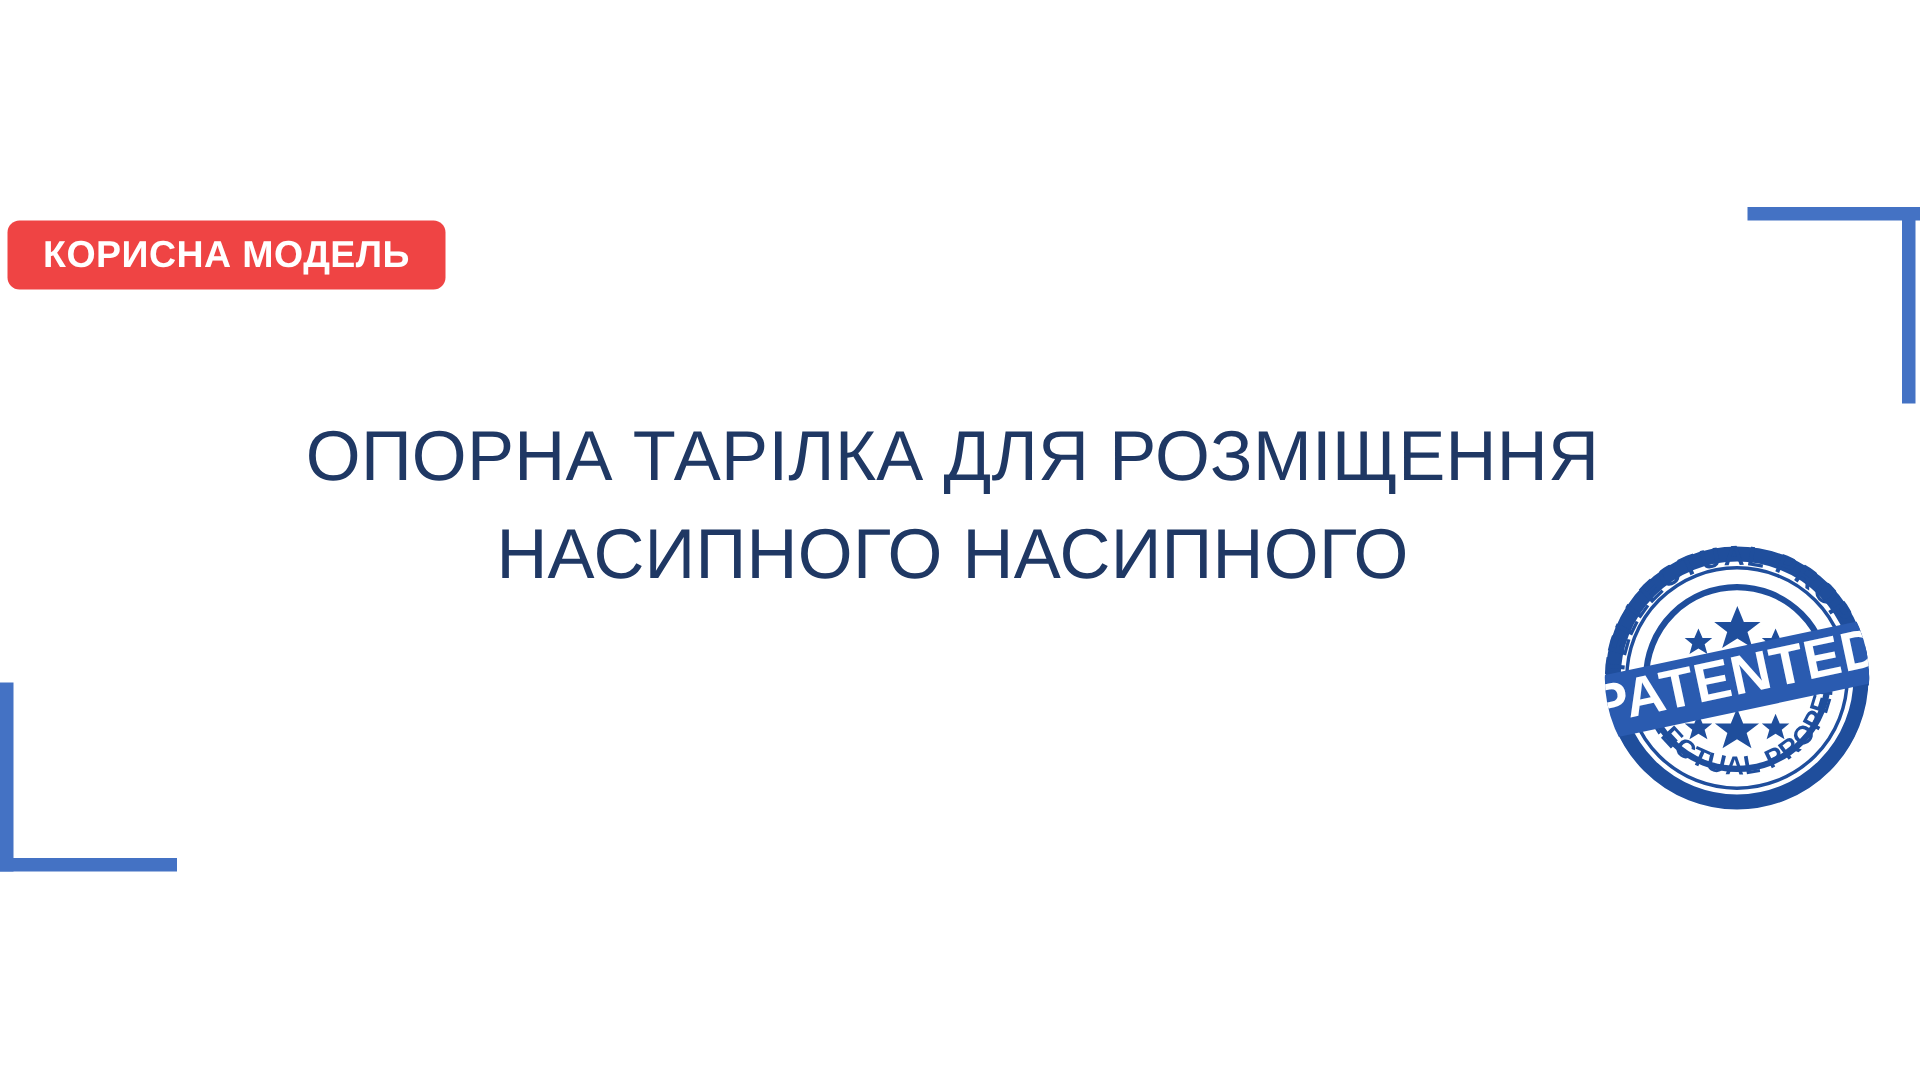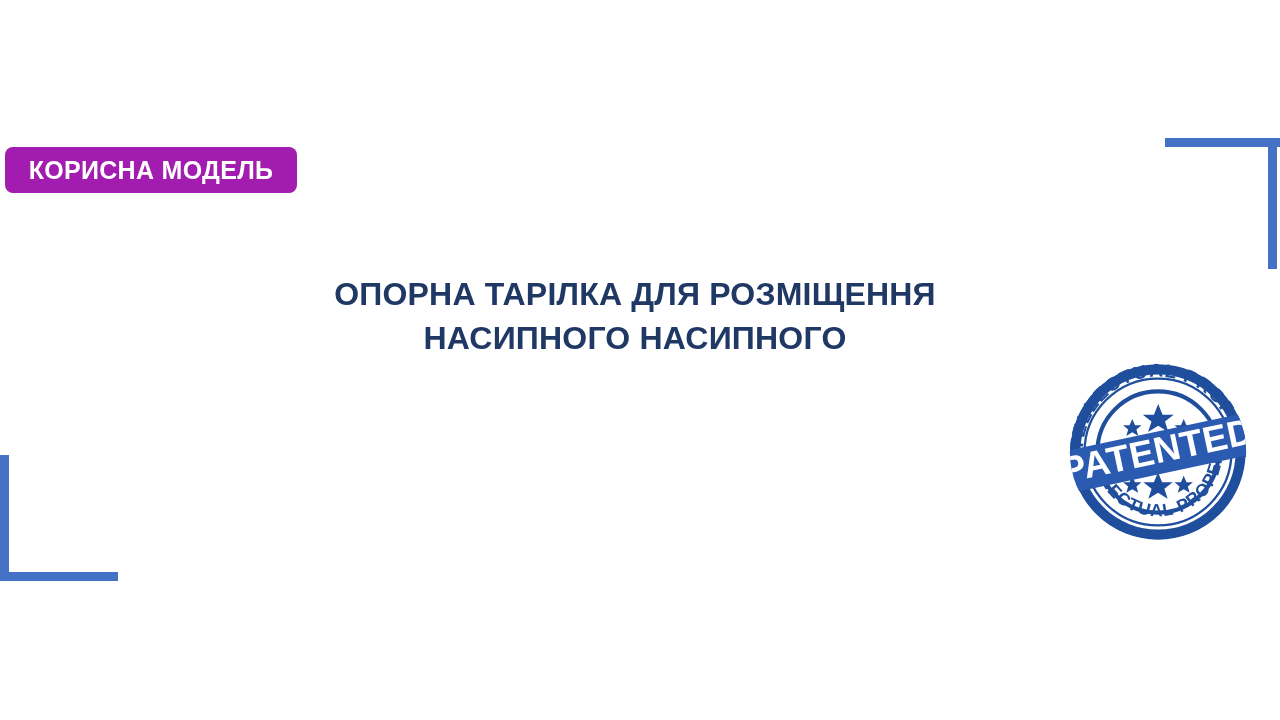--- a/index.html
+++ b/index.html
@@ -17,21 +17,21 @@
     font-family: "Liberation Sans", sans-serif;
   }
 
   
   #category-badge {
     position: absolute;
     left: 5px;
     top: 147px;
     width: 292px;
     height: 46px;
-    background: #a21caf;
+    background: #ef4444;
     border-radius: 8px;
     display: flex;
     align-items: center;
     justify-content: center;
     box-sizing: border-box;
   }
   #category-badge-label {
     color: #ffffff;
     font-size: 25px;
     font-weight: bold;
@@ -41,22 +41,22 @@
   }
 
   
   #slide-title {
     position: absolute;
     left: 135px;
     top: 272px;
     width: 1000px;
     text-align: center;
     color: #1F3864;
-    font-size: 32px;
-    font-weight: bold;
+    font-size: 47px;
+    font-weight: normal;
     line-height: 1.38;
     letter-spacing: 0.2px;
   }
   .title-line { display: block; white-space: nowrap; }
 
   
   .bracket-bar { position: absolute; background: #4472C4; }
 
   #corner-tr-horizontal {
     left: 1165px;

